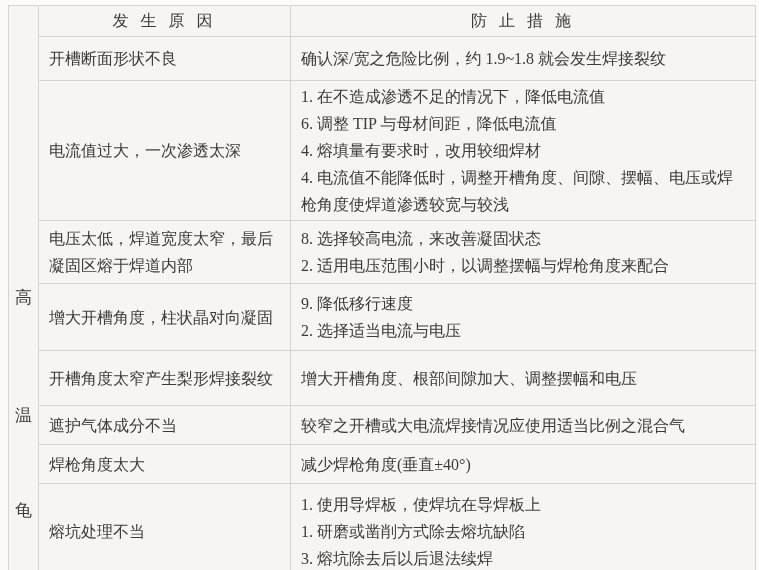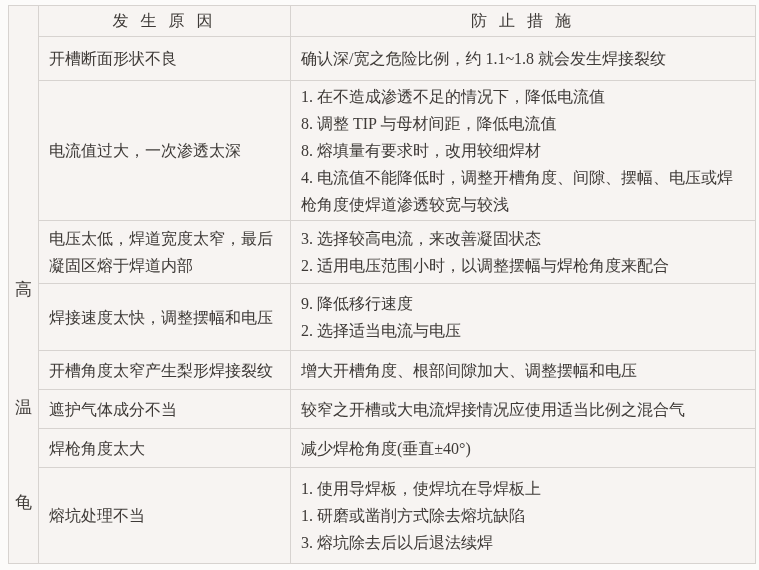--- a/index.html
+++ b/index.html
@@ -65,21 +65,21 @@
     padding:2px 10px;
     line-height:27px;
     text-align:left;
   }
   .ln{line-height:27px;}
   tr.rh0{height:31px;}
   tr.rr1{height:44px;padding-left:28px;}
   tr.rr2{height:140px;}
   tr.rr3{height:63px;border-radius:16px;}
   tr.rr4{height:67px;}
-  tr.rr5{height:39px;padding-left:8px;}
+  tr.rr5{height:55px;padding-left:8px;}
   tr.rr6{height:39px;padding-left:25px;}
   tr.rr7{height:39px;}
   tr.rr8{height:96px;}
 </style>
 </head>
 <body>
 
 <div class="page">
   <table class="tbl">
     <colgroup>
@@ -96,44 +96,44 @@
             <span class="gch g3">龟</span>
           </div>
         </td>
         <th class="hdr">发 生 原 因</th>
         <th class="hdr">防 止 措 施</th>
       </tr>
 
       <tr class="rr1">
         <td class="cause">开槽断面形状不良</td>
         <td class="prev">
-          <div class="ln">确认深/宽之危险比例，约 1.1~1.8 就会发生焊接裂纹</div>
+          <div class="ln">确认深/宽之危险比例，约 1.9~1.8 就会发生焊接裂纹</div>
         </td>
       </tr>
 
       <tr class="rr2">
         <td class="cause">电流值过大，一次渗透太深</td>
         <td class="prev">
           <div class="ln">1. 在不造成渗透不足的情况下，降低电流值</div>
-          <div class="ln">8. 调整 TIP 与母材间距，降低电流值</div>
-          <div class="ln">8. 熔填量有要求时，改用较细焊材</div>
+          <div class="ln">6. 调整 TIP 与母材间距，降低电流值</div>
+          <div class="ln">4. 熔填量有要求时，改用较细焊材</div>
           <div class="ln">4. 电流值不能降低时，调整开槽角度、间隙、摆幅、电压或焊枪角度使焊道渗透较宽与较浅</div>
         </td>
       </tr>
 
       <tr class="rr3">
         <td class="cause">电压太低，焊道宽度太窄，最后凝固区熔于焊道内部</td>
         <td class="prev">
-          <div class="ln">3. 选择较高电流，来改善凝固状态</div>
+          <div class="ln">8. 选择较高电流，来改善凝固状态</div>
           <div class="ln">2. 适用电压范围小时，以调整摆幅与焊枪角度来配合</div>
         </td>
       </tr>
 
       <tr class="rr4">
-        <td class="cause">焊接速度太快，调整摆幅和电压</td>
+        <td class="cause">增大开槽角度，柱状晶对向凝固</td>
         <td class="prev">
           <div class="ln">9. 降低移行速度</div>
           <div class="ln">2. 选择适当电流与电压</div>
         </td>
       </tr>
 
       <tr class="rr5">
         <td class="cause">开槽角度太窄产生梨形焊接裂纹</td>
         <td class="prev">
           <div class="ln">增大开槽角度、根部间隙加大、调整摆幅和电压</div>

